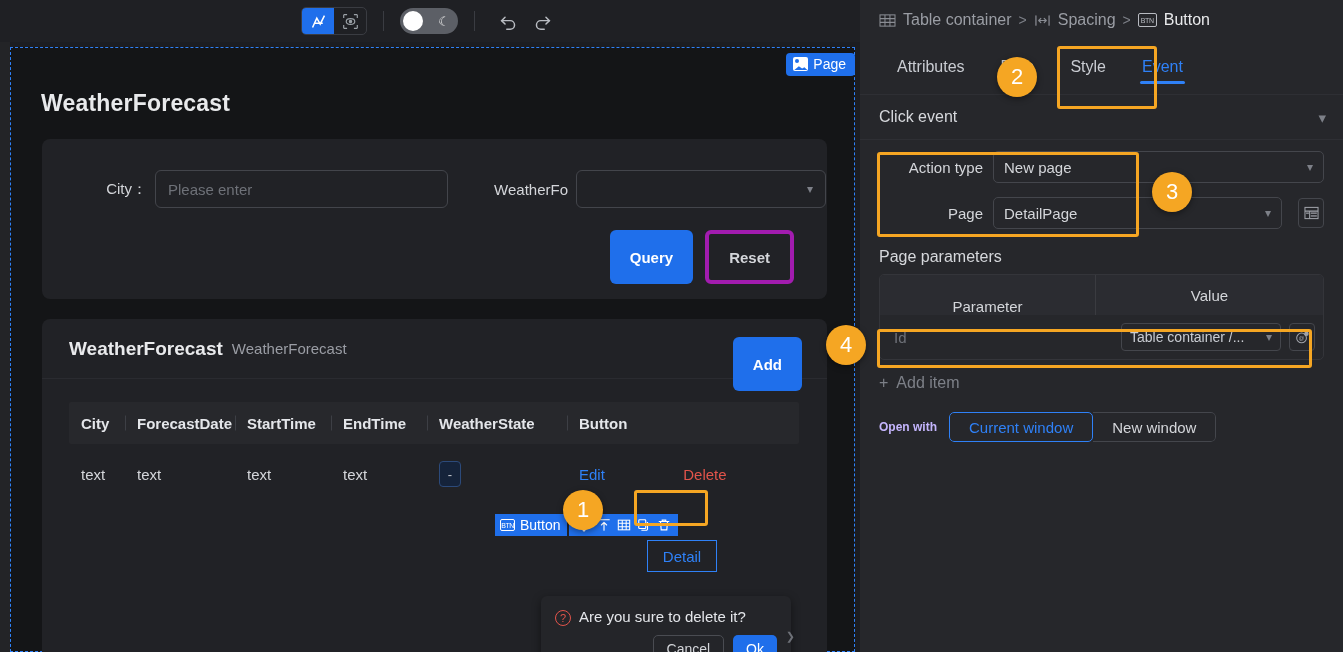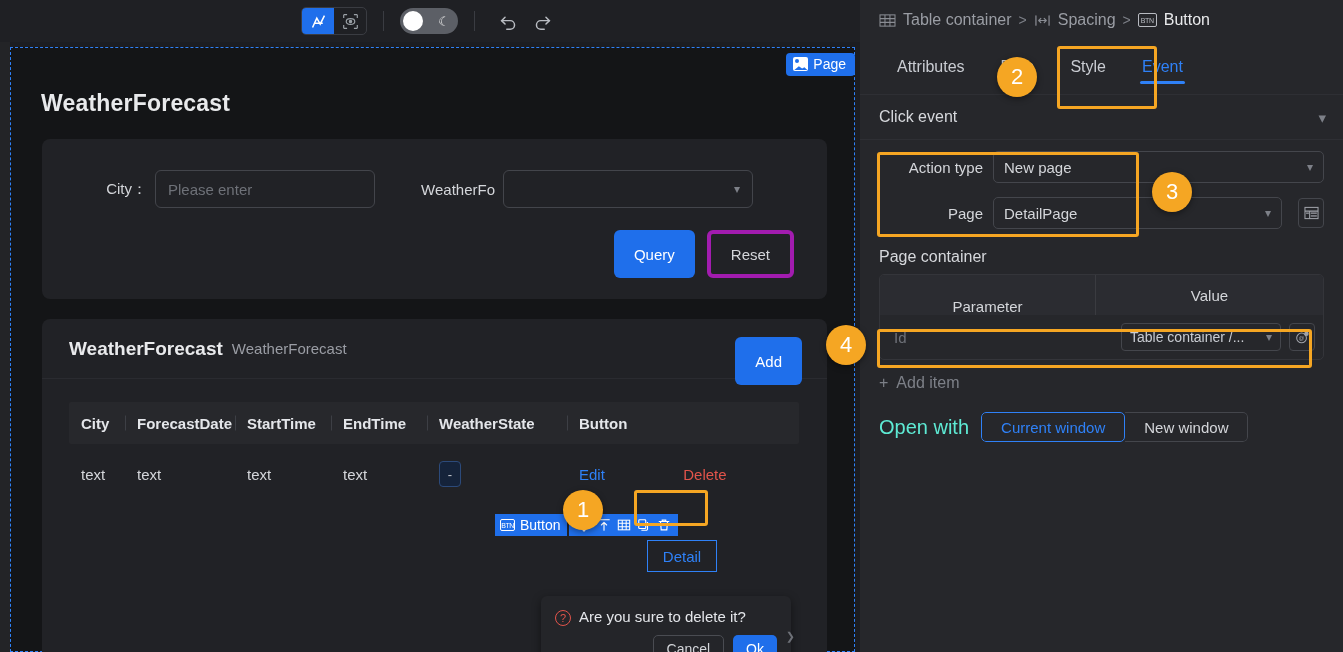--- a/index.html
+++ b/index.html
@@ -114,23 +114,23 @@
   }
   .input-box .ph { color: #6e7178; }
   .select-box {
     height: 38px; border: 1px solid #43454b; border-radius: 6px;
     background: transparent; display: flex; align-items: center;
     justify-content: space-between; padding: 0 12px; font-size: 15px;
     color: #d4d6da;
   }
   .chev { color: #7d8088; font-size: 12px; line-height: 1; }
   .btn {
-    height: 48px; border-radius: 6px; display: inline-flex;
+    height: 54px; border-radius: 6px; display: inline-flex;
     align-items: center; justify-content: center; font-size: 15px;
-    cursor: pointer; padding: 0 20px;
+    cursor: pointer; padding: 0 20px; font-weight: bold;
   }
   .btn-primary { background: #1f6feb; color: #fff; }
   .btn-default { border: 4px solid #a21caf; color: #d4d6da; }
 
   .table-card { left: 31px; top: 271px; width: 785px; height: 380px; }
   .table-head {
     position: absolute; left: 0; top: 0; width: 100%; height: 60px;
     display: flex; align-items: center; padding: 0 27px;
     border-bottom: 1px solid #2a2b30;
   }
@@ -324,21 +324,21 @@
     display: flex; align-items: center; justify-content: center;
     color: #a0a3aa; flex: none;
   }
   .add-item {
     display: flex; align-items: center; gap: 8px; margin: 14px 0 0 19px;
     font-size: 16px; color: #7d8088; cursor: pointer;
   }
   .open-with-row {
     display: flex; align-items: center; margin: 20px 0 0 19px; gap: 12px;
   }
-  .ow-label { font-size: 20px; color: #5eead4; }
+  .ow-label { font-size: 12px; color: #c4b5fd; font-weight: bold; }
   .seg {
     display: flex; height: 30px; border-radius: 5px; overflow: hidden;
   }
   .seg-item {
     padding: 0 19px; display: flex; align-items: center; font-size: 15px;
     border: 1px solid #44464c; cursor: pointer; color: #d4d6da;
   }
   .seg-item.active {
     color: #2f81f7; border-color: #2f81f7; border-radius: 5px;
   }
@@ -410,21 +410,21 @@
       <div class="page-badge">
         <span class="glyph"></span>
         <span>Page</span>
       </div>
 
       <div class="page-title">WeatherForecast</div>
 
       <div class="card search-card">
         <div class="field-row">
           <div class="lbl" style="width:105px">City：</div>
-          <div class="input-box" style="width:220px;margin-left:8px">
+          <div class="input-box" style="width:293px;margin-left:8px">
             <span class="ph">Please enter</span>
           </div>
           <div class="lbl" style="width:100px;margin-left:20px">WeatherFo</div>
           <div class="select-box" style="width:250px;margin-left:8px">
             <span></span>
             <span class="chev">▾</span>
           </div>
         </div>
         <div style="position:absolute;right:33px;top:91px;display:flex;gap:12px">
           <div class="btn btn-primary">Query</div>
@@ -585,21 +585,21 @@
         <svg width="15" height="14" viewBox="0 0 16 15" fill="none" stroke="currentColor" stroke-width="1.1">
           <rect x="1" y="1.5" width="14" height="12"></rect>
             <path d="M1 5.5h14M6 5.5v8"></path>
           <rect x="2.2" y="7" width="3" height="1.3" fill="currentColor" stroke="none"></rect>
           <rect x="7.2" y="7" width="6.5" height="1.3" fill="currentColor" stroke="none"></rect>
           <rect x="7.2" y="10" width="6.5" height="1.3" fill="currentColor" stroke="none"></rect>
         </svg>
       </div>
     </div>
 
-    <div class="section-title">Page container</div>
+    <div class="section-title">Page parameters</div>
 
     <div class="param-table">
       <div class="param-head">
         <div class="ph-l">Parameter</div>
         <div class="ph-r">Value</div>
       </div>
       <div class="param-row">
         <div class="param-key">Id</div>
         <div class="param-val">
           <span>Table container /...</span>

